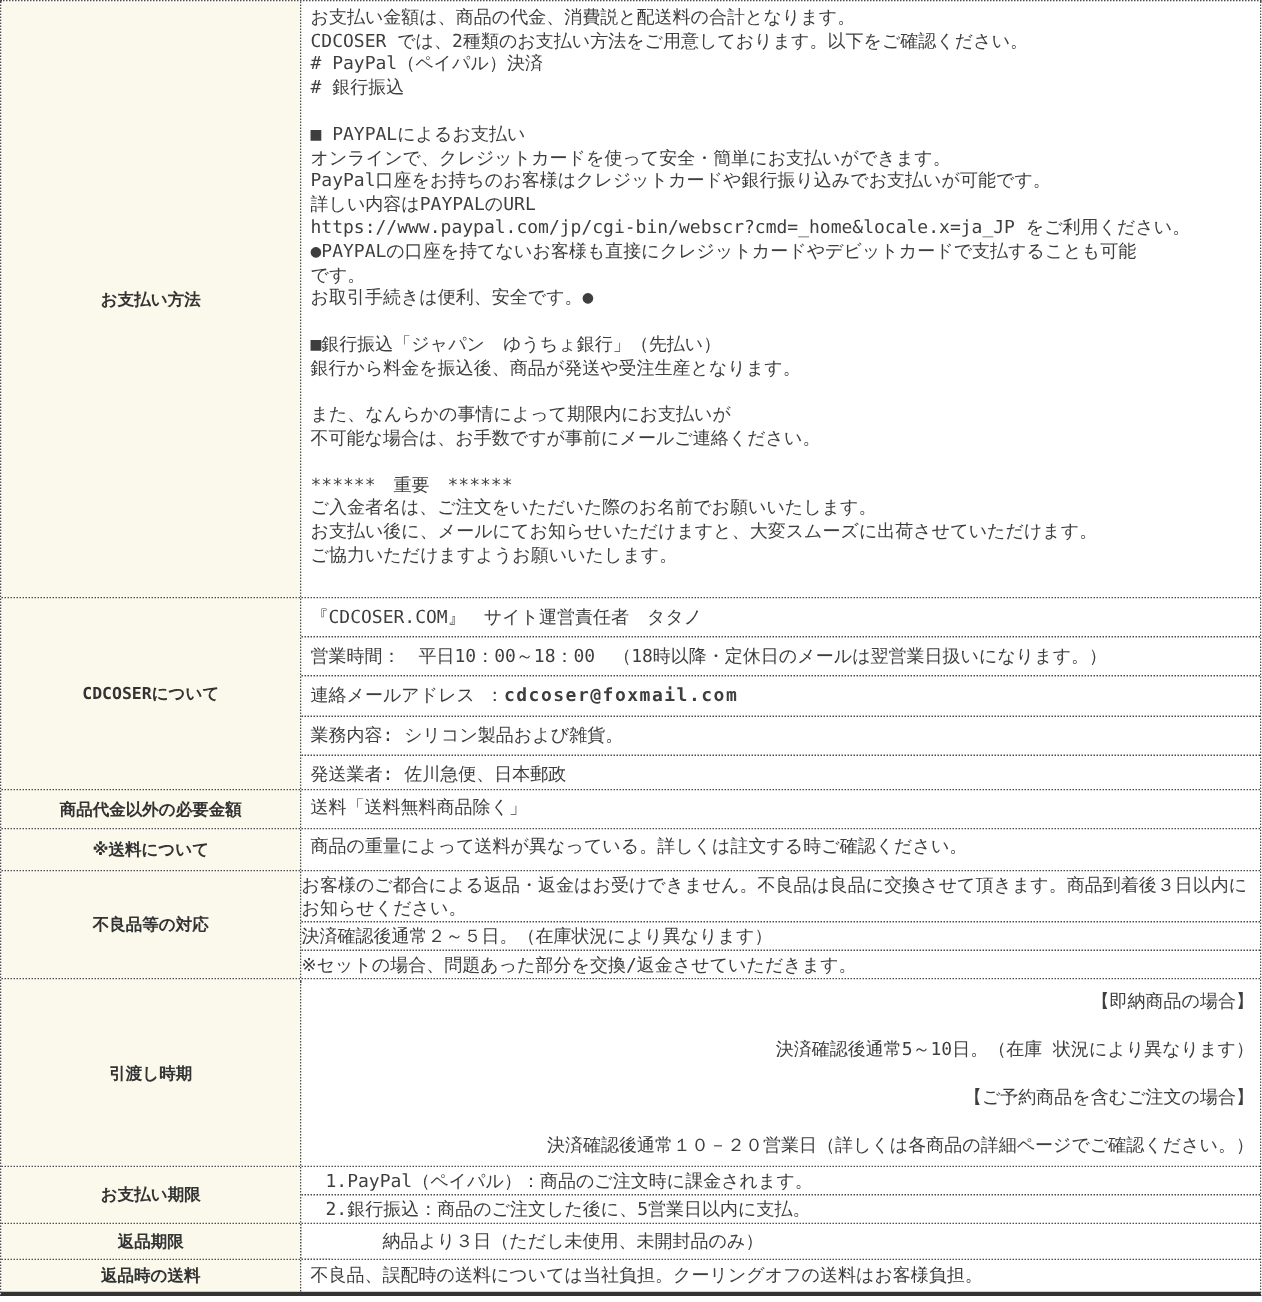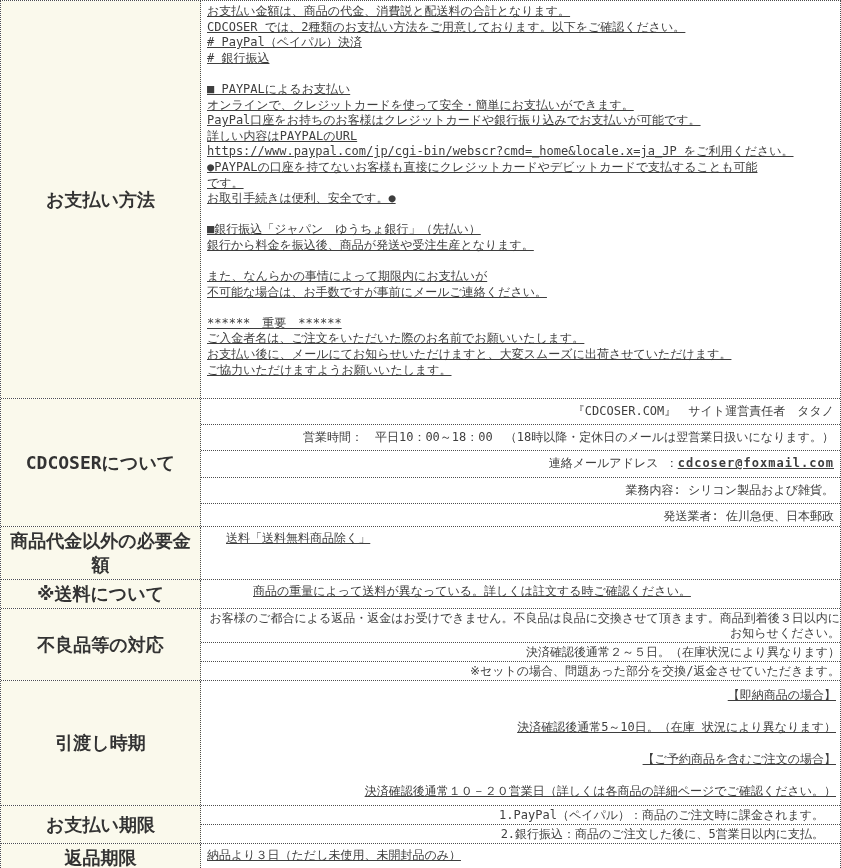--- a/index.html
+++ b/index.html
@@ -20,54 +20,52 @@
     display:grid;
     grid-template-columns:200px 1fr;
     border-bottom:1px dotted #4d4d4d;
     box-sizing:border-box;
   }
   .row:last-child{border-bottom:none;}
   .label-cell{
     background:#faf9ec;
     border-right:1px dotted #4d4d4d;
     display:flex;align-items:center;justify-content:center;
-    font-weight:bold;font-size:18px;color:#333333;
+    font-weight:bold;font-size:11px;color:#333333;
     text-align:center;padding:2px 4px;box-sizing:border-box;
   }
   .content-cell{background:#ffffff;box-sizing:border-box;}
   .text-block{
     padding:3px 4px 2px 6px;
     line-height:15.6px;
     white-space:pre-wrap;
     word-break:break-all;
-    text-decoration:underline;
   }
   .subrow{
     border-bottom:1px dotted #4d4d4d;
     padding:5px 6px 5px;
     box-sizing:border-box;
     line-height:15px;
     word-break:break-all;
-    text-align:right;
   }
   .subrow:last-child{border-bottom:none;}
   
   .r1{min-height:398px;}
   .r2 .subrow{min-height:26px;}
   .r2 .subrow:nth-child(3){min-height:27px;}
   .r2 .subrow:last-child{min-height:21px;padding-bottom:2px;}
-  .r3{min-height:26px;} .r3 .text-block{padding-top:4px;margin-left:19px;}
-  .r4{min-height:28px;gap:22px;} .r4 .text-block{padding-top:4px;margin-left:24px;}
+  .r3{min-height:26px;} .r3 .text-block{padding-top:4px;}
+  .r4{min-height:28px;} .r4 .text-block{padding-top:4px;}
   .r5 .subrow{padding:2px 0 1px;}
   .r6{min-height:125px;}
   .r6 .text-block{line-height:16px;padding-top:6px;text-align:right;}
   .r7 .subrow{padding:2px 16px 1px;min-height:18px;}
-  .r8{min-height:24px;} .r8 .text-block{padding-top:4px;}
+  .r8{min-height:24px;gap:20px;} .r8 .text-block{padding-top:4px;margin-left:28px;}
   .r9{min-height:21px;} .r9 .text-block{padding-top:3px;}
-  .email-bold{font-weight:bold;letter-spacing:1px;text-decoration:underline;}
+  .email-bold{font-weight:bold;letter-spacing:1px;}
 </style>
 </head>
 <body>
 
 <div class="page">
   <div class="policy-table">
 
     <div class="row r1">
       <div class="label-cell">お支払い方法</div>
       <div class="content-cell">

